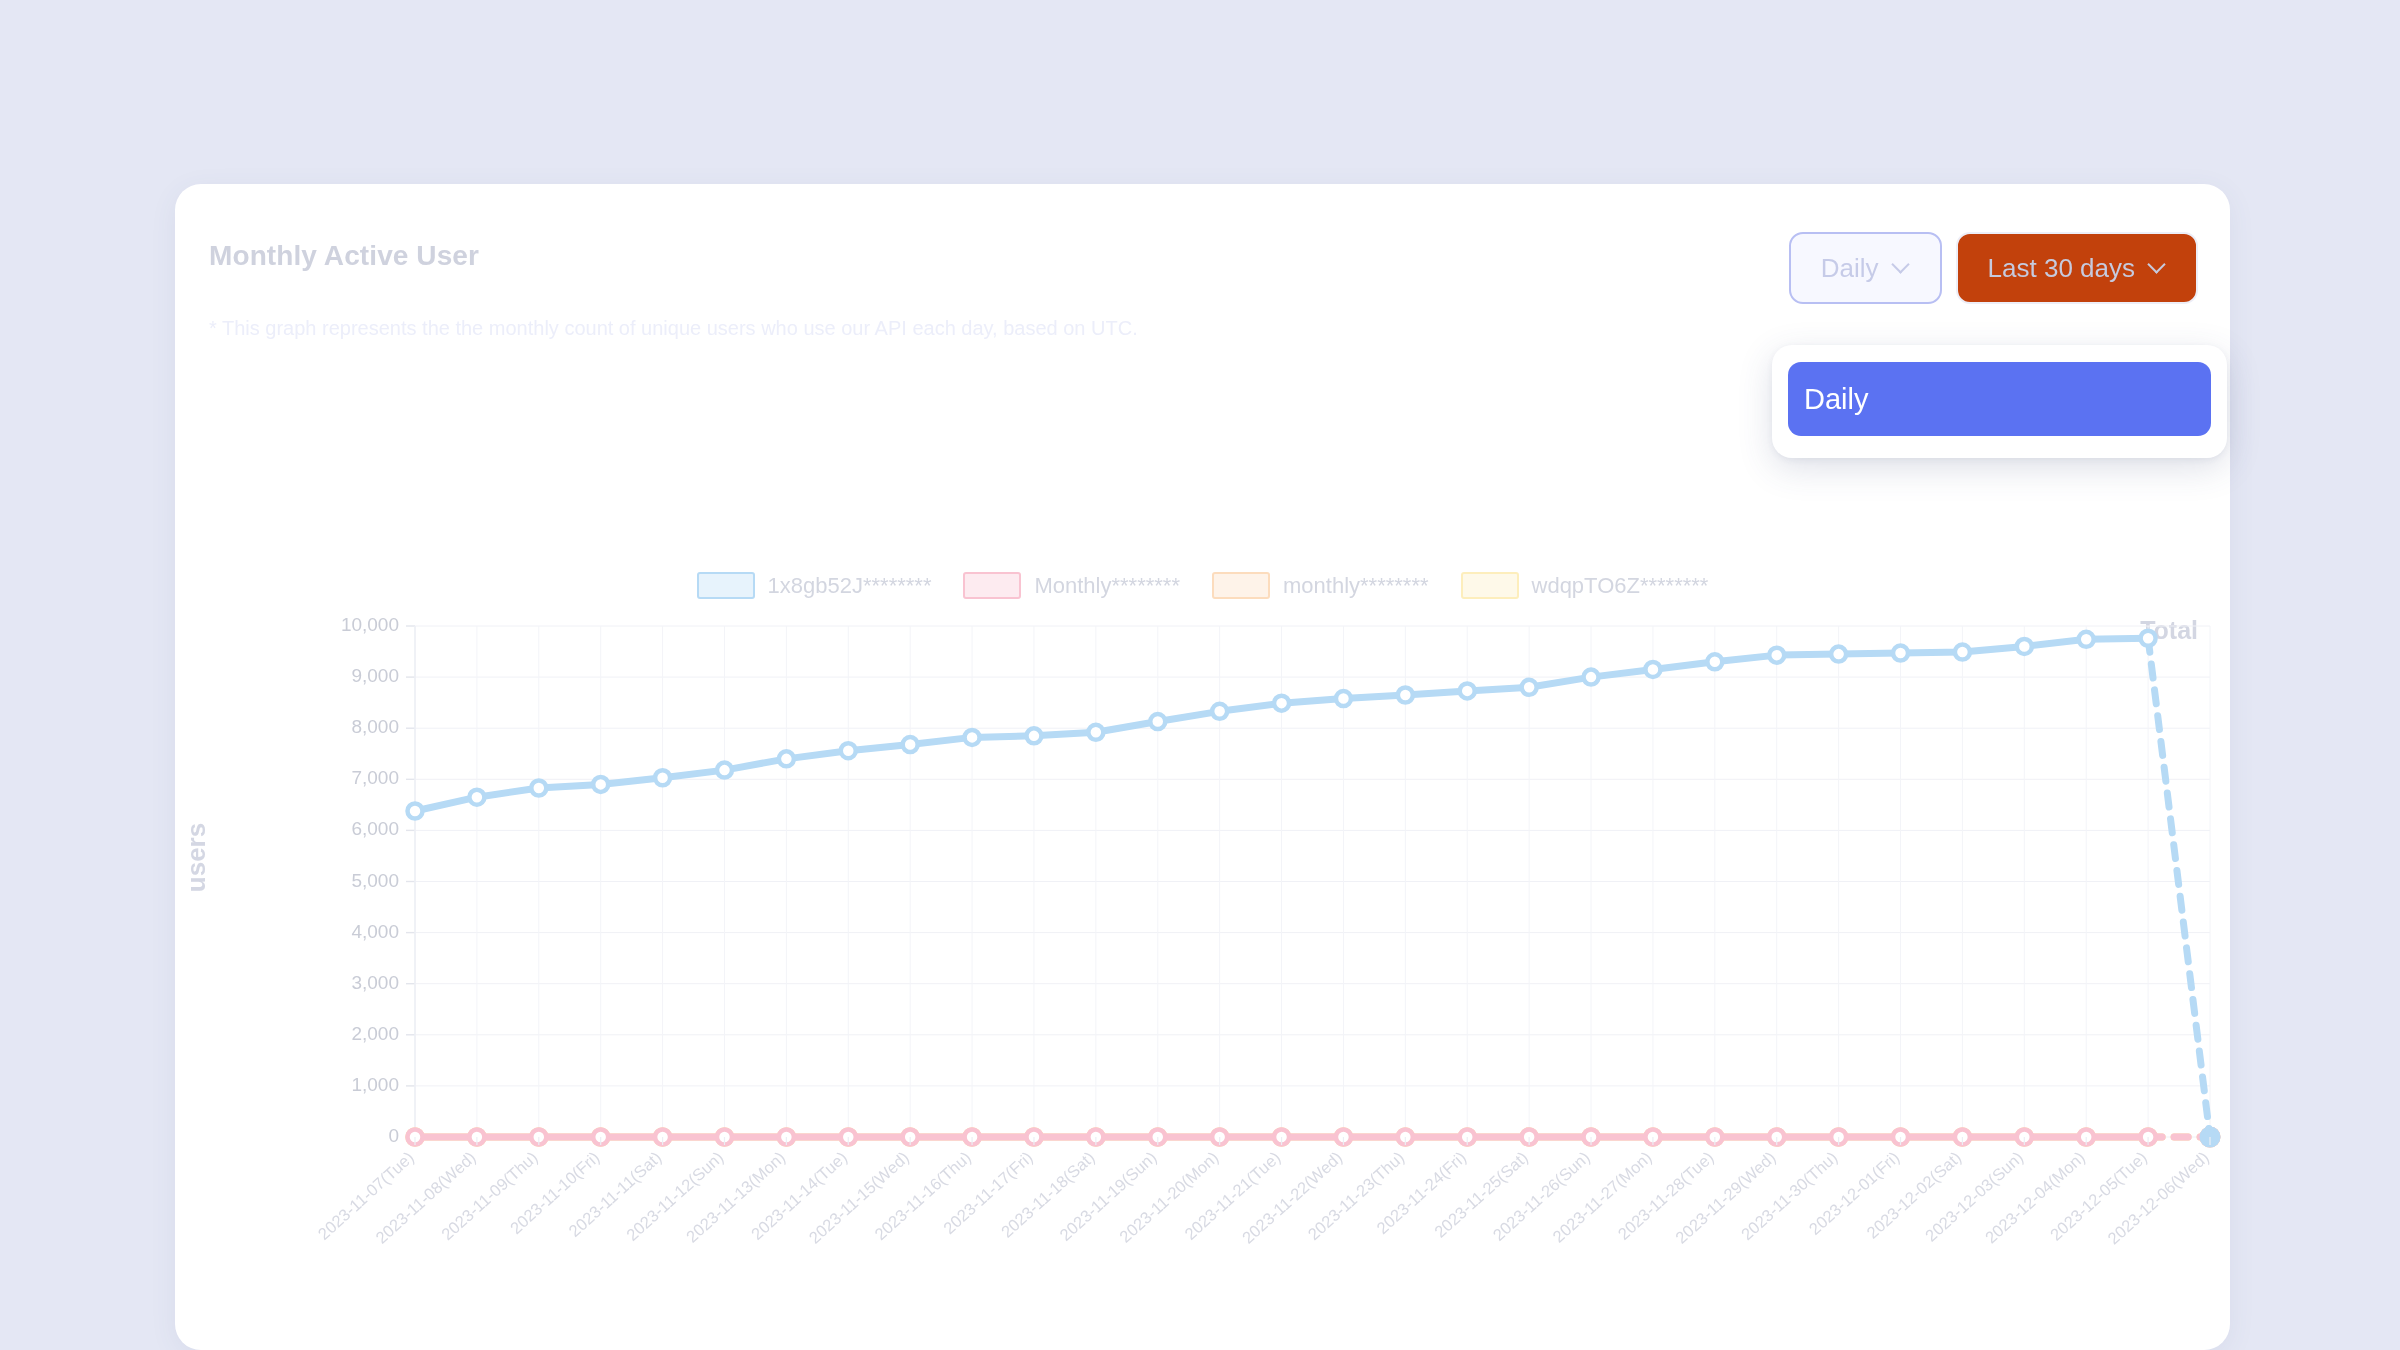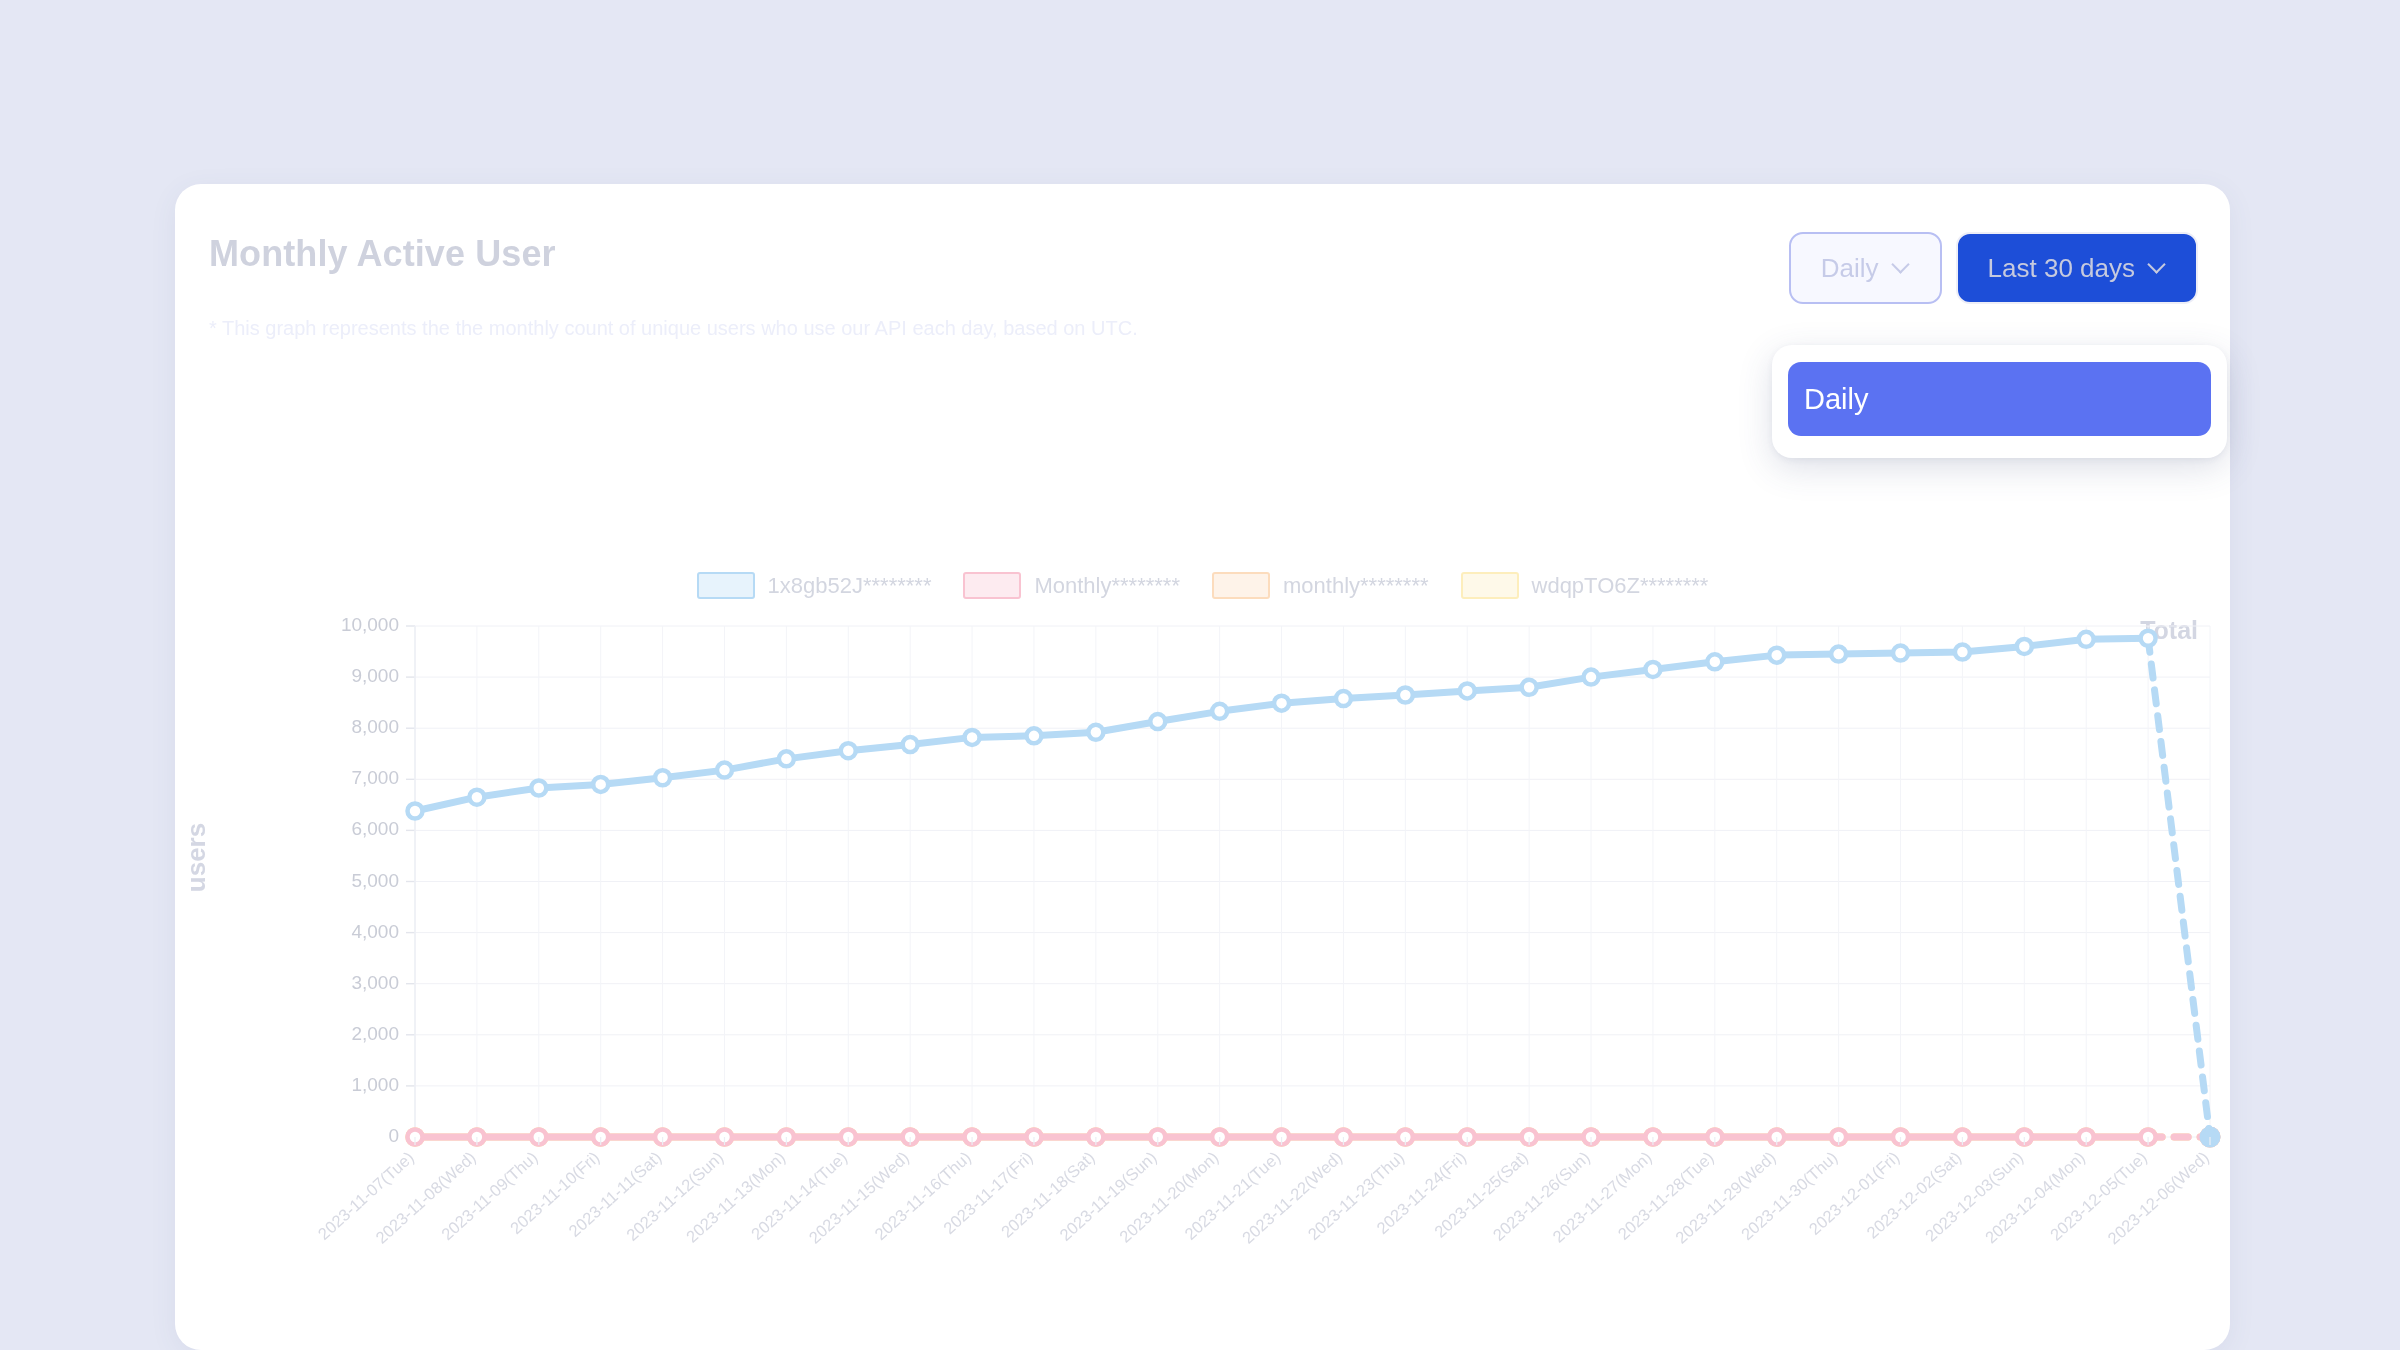--- a/index.html
+++ b/index.html
@@ -38,22 +38,22 @@
   
   .card-header {
     position: absolute;
     left: 0; top: 0; right: 0;
     height: 130px;
   }
 
   .card-title {
     position: absolute;
     left: 34px;
-    top: 49px;
-    font-size: 36px;
+    top: 56px;
+    font-size: 28px;
     font-weight: 700;
     letter-spacing: .1px;
     color: #cfd2de;
     white-space: nowrap;
   }
 
   .card-desc {
     position: absolute;
     left: 34px;
     top: 133px;
@@ -84,21 +84,21 @@
     z-index: 30;
   }
 
   .select-btn {
     height: 72px;
     display: flex;
     align-items: center;
     gap: 14px;
     padding: 0 30px;
     border-radius: 14px;
-    background: #1d4ed8;
+    background: #c2410c;
     border: 2px solid #edeef7;
     font-size: 26px;
     color: #c6cade;
     cursor: pointer;
     white-space: nowrap;
     user-select: none;
   }
 
   .select-btn.active {
     border-color: #b8bff3;

